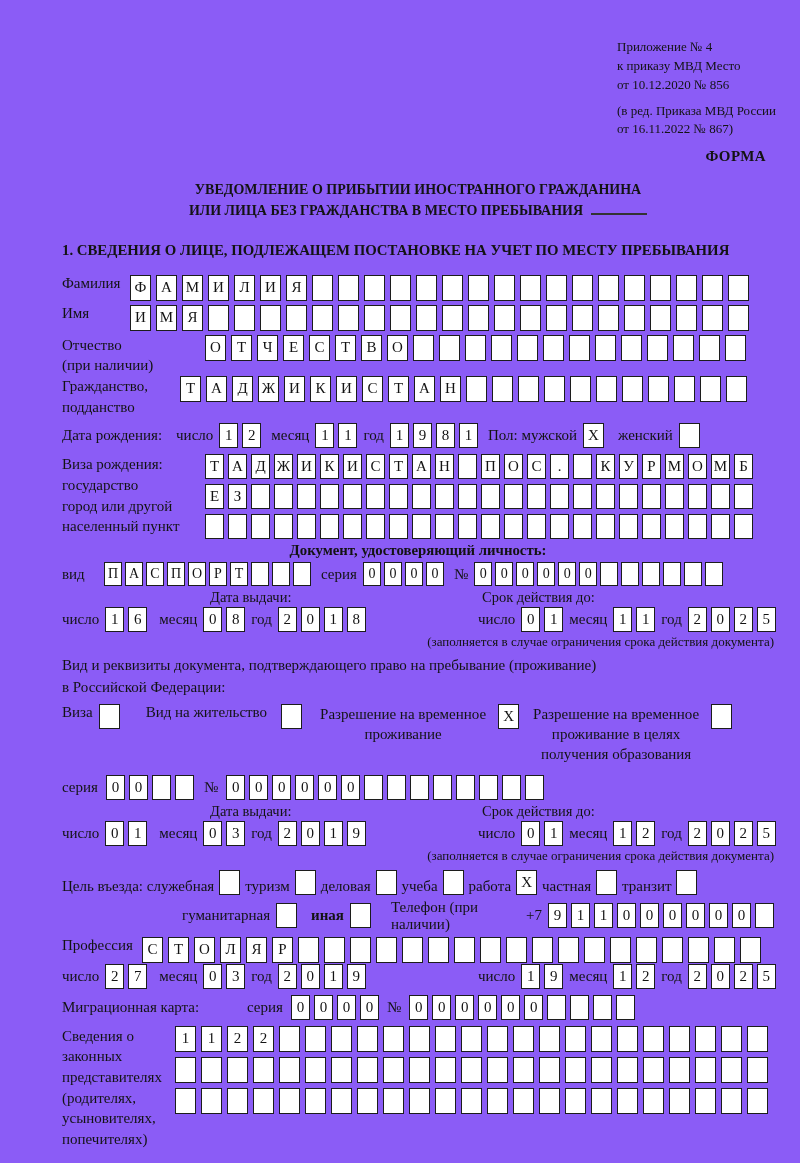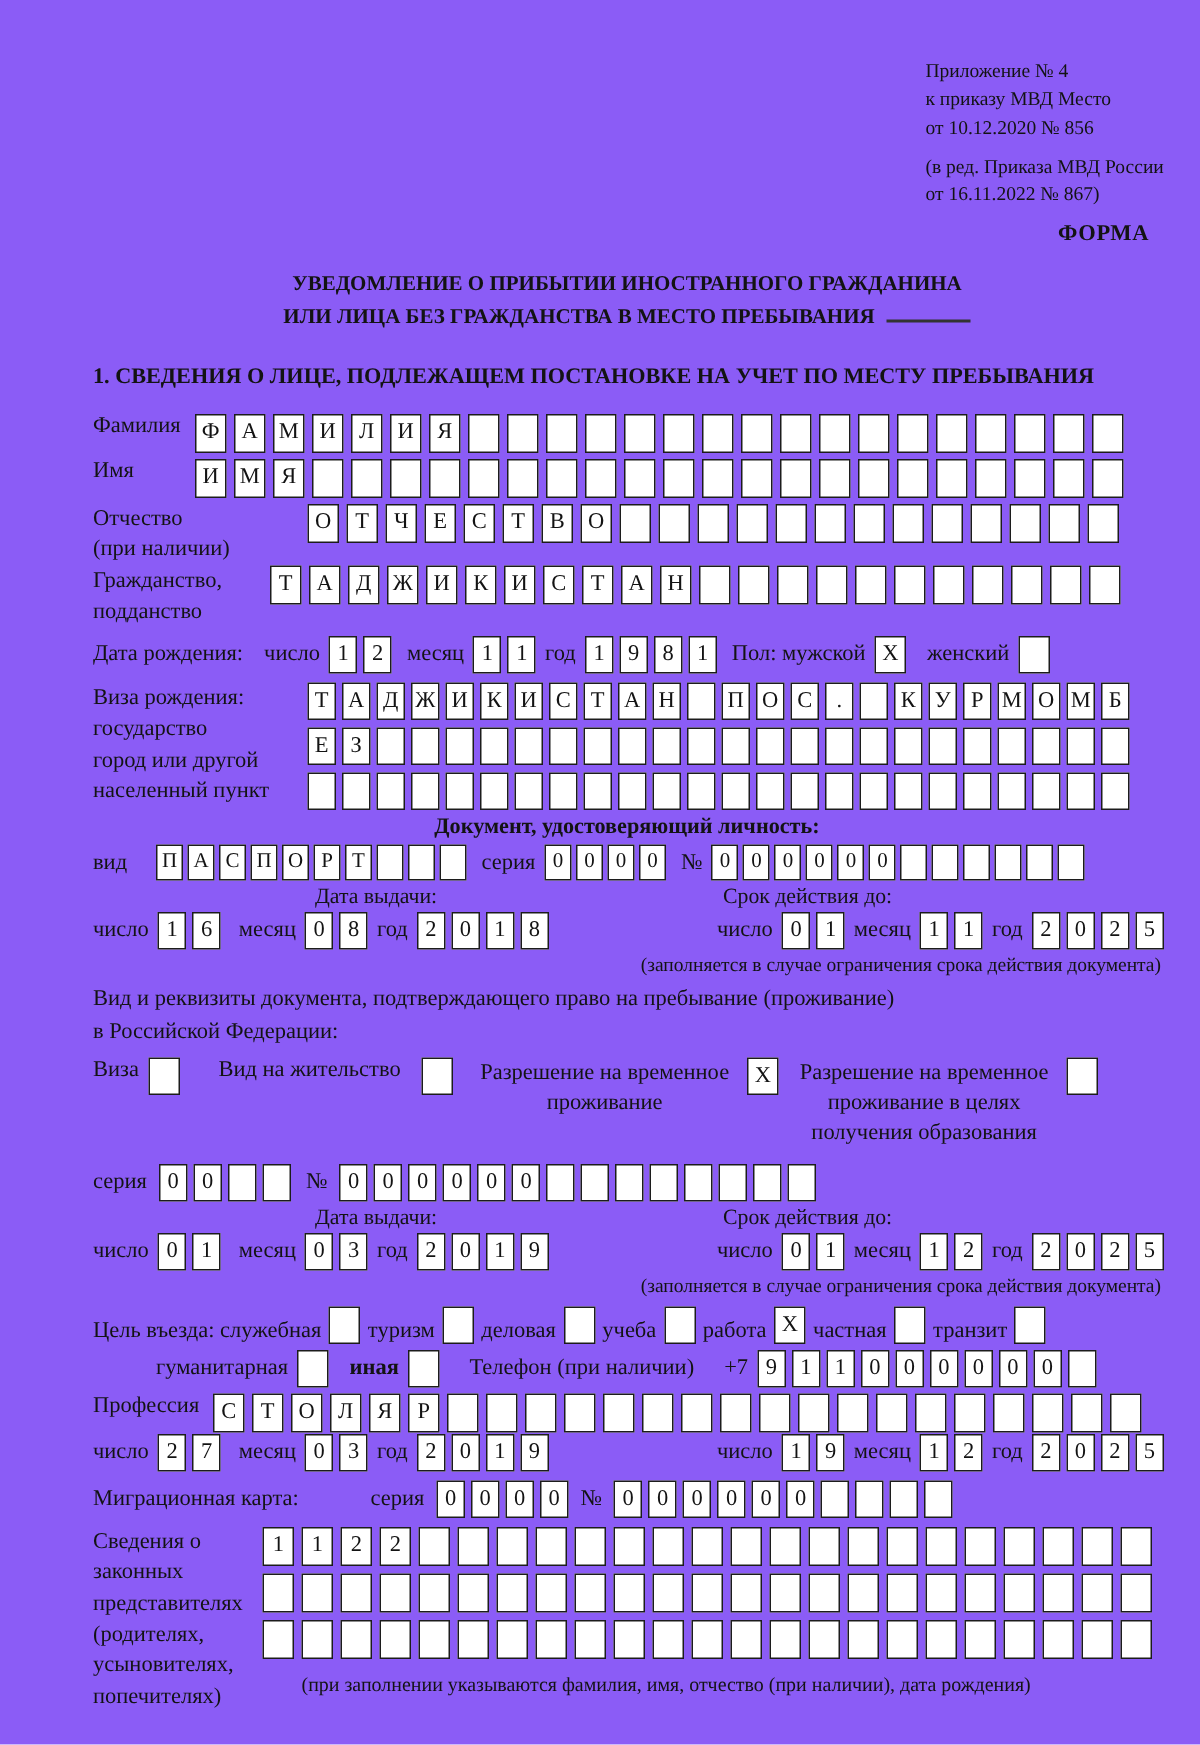--- a/index.html
+++ b/index.html
@@ -484,21 +484,21 @@
       <span>учеба</span>
       <div class="cb"></div>
       <span>работа</span>
       <div class="cb">X</div>
       <span>частная</span>
       <div class="cb"></div>
       <span>транзит</span>
       <div class="cb"></div>
     </div>
 
-    <div class="row" style="margin-top:4px;margin-left:42px;align-items:center;gap:6px;">
+    <div class="row" style="margin-top:4px;margin-left:120px;align-items:center;gap:6px;">
       <span>гуманитарная</span>
       <div class="cb"></div>
       <span style="margin-left:8px;font-weight:bold;">иная</span>
       <div class="cb"></div>
       <span style="margin-left:14px;">Телефон (при наличии)</span>
       <span style="margin-left:14px;">+7</span>
       <div class="boxes md">
           <div class="bx">9</div>
           <div class="bx">1</div>
           <div class="bx">1</div>
@@ -687,18 +687,17 @@
               <div class="bx"></div>
               <div class="bx"></div>
               <div class="bx"></div>
               <div class="bx"></div>
               <div class="bx"></div>
               <div class="bx"></div>
               <div class="bx"></div>
               <div class="bx"></div>
             </div>
         </div>
-        <div class="repnote">(при заполнении указываются фамилия, имя, отчество (при наличии), дата рождения)</div>
       </div>
     </div>
 
   </div>
 </div>
 
 </body></html>

